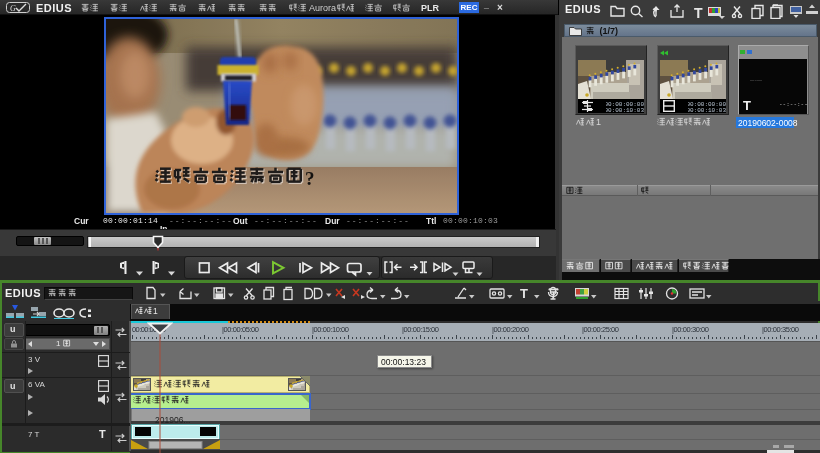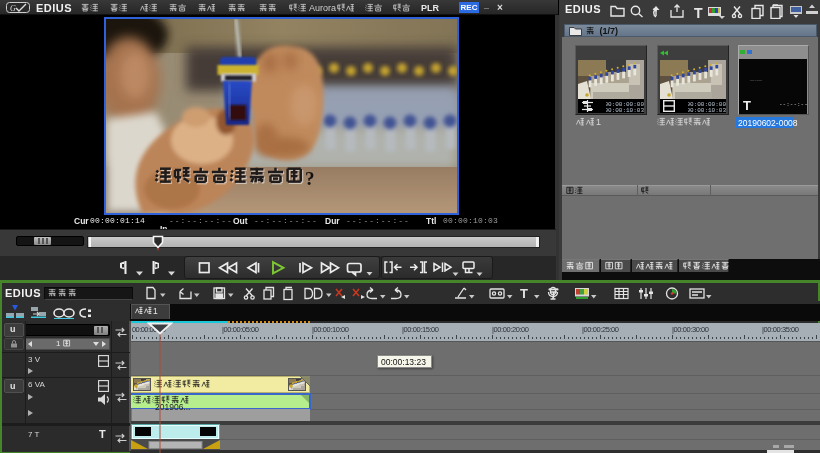--- a/index.html
+++ b/index.html
@@ -475,21 +475,21 @@
       <line x1="181.6" y1="149.7" x2="194.8" y2="149.7"></line>
       <line x1="194.8" y1="149.7" x2="194.8" y2="162.6"></line>
       <line x1="181.6" y1="162.6" x2="194.8" y2="162.6"></line>
       <line x1="184.9" y1="153.3" x2="191.5" y2="153.3"></line>
       <line x1="184.9" y1="157.1" x2="191.5" y2="157.1"></line>
       <line x1="188.2" y1="149.7" x2="188.2" y2="162.6"></line>
     </g>
     <text x="199" y="165.5" font-size="19" font-weight="bold" fill="#141210" font-family="Liberation Serif">?</text>
   </svg>
 <div class="abs" style="left:74px;top:216px;font:700 8.5px 'Liberation Sans';color:#e8e8e8;letter-spacing:0;white-space:pre">Cur</div>
-<div class="abs" style="left:90px;top:216px;font:400 8px 'Liberation Mono';color:#e8e8e8;letter-spacing:0.2px;white-space:pre">00:00:01:14</div>
+<div class="abs" style="left:103px;top:216px;font:400 8px 'Liberation Mono';color:#e8e8e8;letter-spacing:0.2px;white-space:pre">00:00:01:14</div>
 <div class="abs" style="left:160px;top:224px;font:700 8.5px 'Liberation Sans';color:#e8e8e8;letter-spacing:0;white-space:pre">In</div>
 <div class="abs" style="left:169px;top:216px;font:400 8px 'Liberation Mono';color:#9a9a9a;letter-spacing:1px;white-space:pre">--:--:--:--</div>
 <div class="abs" style="left:233px;top:216px;font:700 8.5px 'Liberation Sans';color:#e8e8e8;letter-spacing:0;white-space:pre">Out</div>
 <div class="abs" style="left:254px;top:216px;font:400 8px 'Liberation Mono';color:#9a9a9a;letter-spacing:1px;white-space:pre">--:--:--:--</div>
 <div class="abs" style="left:325px;top:216px;font:700 8.5px 'Liberation Sans';color:#e8e8e8;letter-spacing:0;white-space:pre">Dur</div>
 <div class="abs" style="left:346px;top:216px;font:400 8px 'Liberation Mono';color:#9a9a9a;letter-spacing:1px;white-space:pre">--:--:--:--</div>
 <div class="abs" style="left:426px;top:216px;font:700 8.5px 'Liberation Sans';color:#e8e8e8;letter-spacing:0;white-space:pre">Ttl</div>
 <div class="abs" style="left:443px;top:216px;font:400 8px 'Liberation Mono';color:#9a9a9a;letter-spacing:0.2px;white-space:pre">00:00:10:03</div>
 <div class="abs" style="left:0px;top:229px;width:556px;height:24px;background:#383838;border-top:1px solid #1a1a1a"></div>
 <div class="abs" style="left:16px;top:236px;width:68px;height:10px;background:#141414;border:1px solid #000;border-radius:2px"></div>
@@ -1515,21 +1515,21 @@
         <line x1="53.8" y1="1.5" x2="53.8" y2="8.0"></line>
         <line x1="52.1" y1="5.8" x2="55.4" y2="5.8"></line>
         <line x1="52.3" y1="8.0" x2="55.4" y2="8.0"></line>
       </g>
     </svg>
   </div>
 <div class="abs" style="left:131px;top:409px;width:179px;height:12px;background:#9e9e9e;border-left:1px solid #777"></div>
 <div class="abs" style="left:131px;top:424px;width:89px;height:15.5px;background:#bcecec;border:1px solid #58a8a8;box-shadow:0 0 0 1px #e8ffff inset"></div>
 <div class="abs" style="left:135px;top:427px;width:16px;height:9px;background:#050505"></div>
 <div class="abs" style="left:200px;top:427px;width:16px;height:9px;background:#050505"></div>
-<div class="abs" style="left:155px;top:402px;font:400 8.5px 'Liberation Sans';color:#222;letter-spacing:0;white-space:pre">201906...</div>
+<div class="abs" style="left:155px;top:415px;font:400 8.5px 'Liberation Sans';color:#222;letter-spacing:0;white-space:pre">201906...</div>
 <div class="abs" style="left:131px;top:439px;width:89px;height:11px;background:#4a4a4a"></div>
 <svg class="abs" style="left:131px;top:440px" width="89" height="10">
     <path d="M0 0 L17 9 L0 9 Z" fill="#c8a010"></path>
     <path d="M89 0 L72 9 L89 9 Z" fill="#c8a010"></path>
     <rect x="18" y="1.5" width="53" height="7" fill="#b4b4b4" stroke="#888" stroke-width="1"></rect>
   </svg>
 <svg class="abs" style="left:147px;top:322px" width="26" height="131">
 <line x1="13" y1="10" x2="13" y2="131" stroke="#a84c3a" stroke-width="1"></line>
 <path d="M2 1.5 L24 1.5 L13 11.5 Z" fill="#3c4044" stroke="#f0f0f0" stroke-width="1.8"></path>
   </svg>

